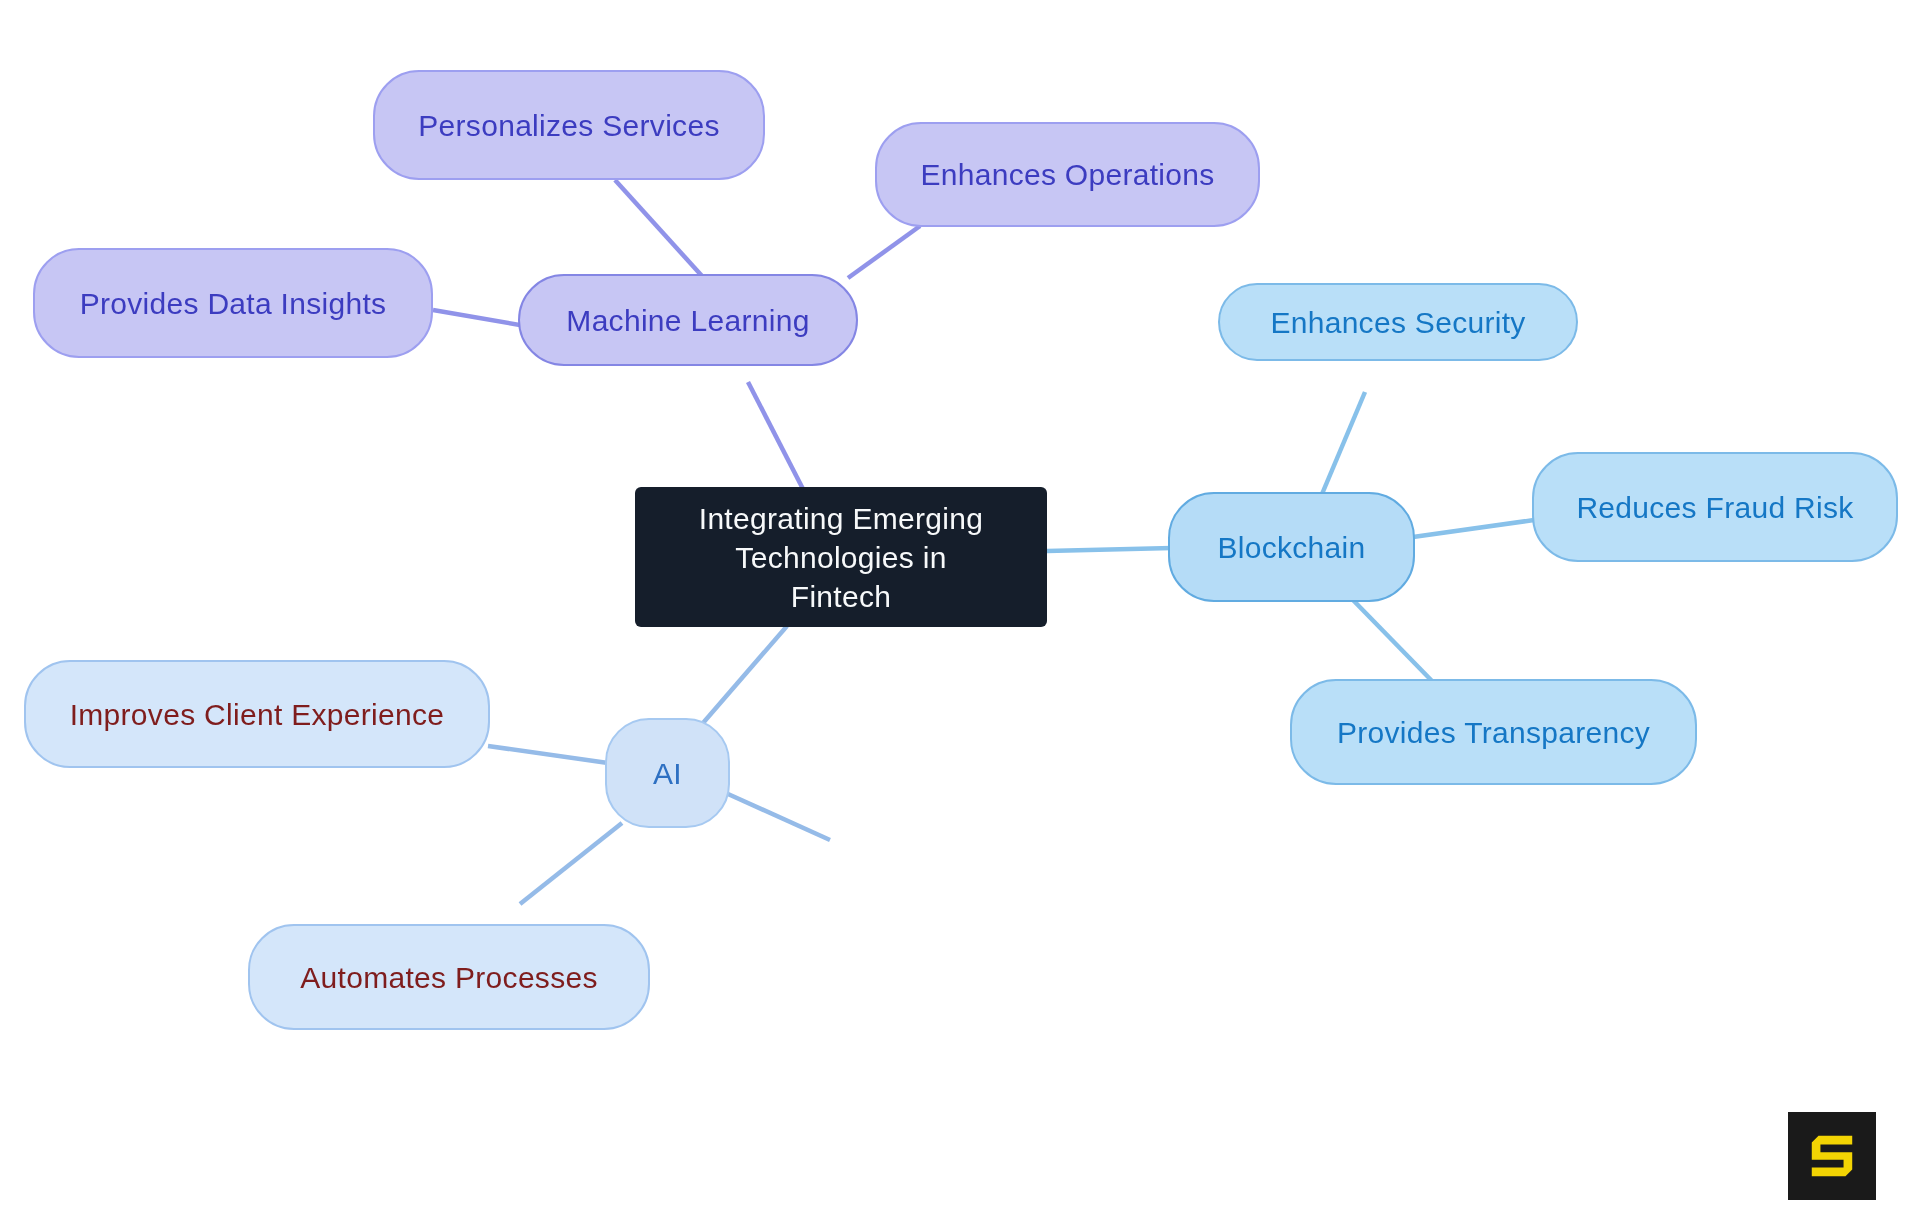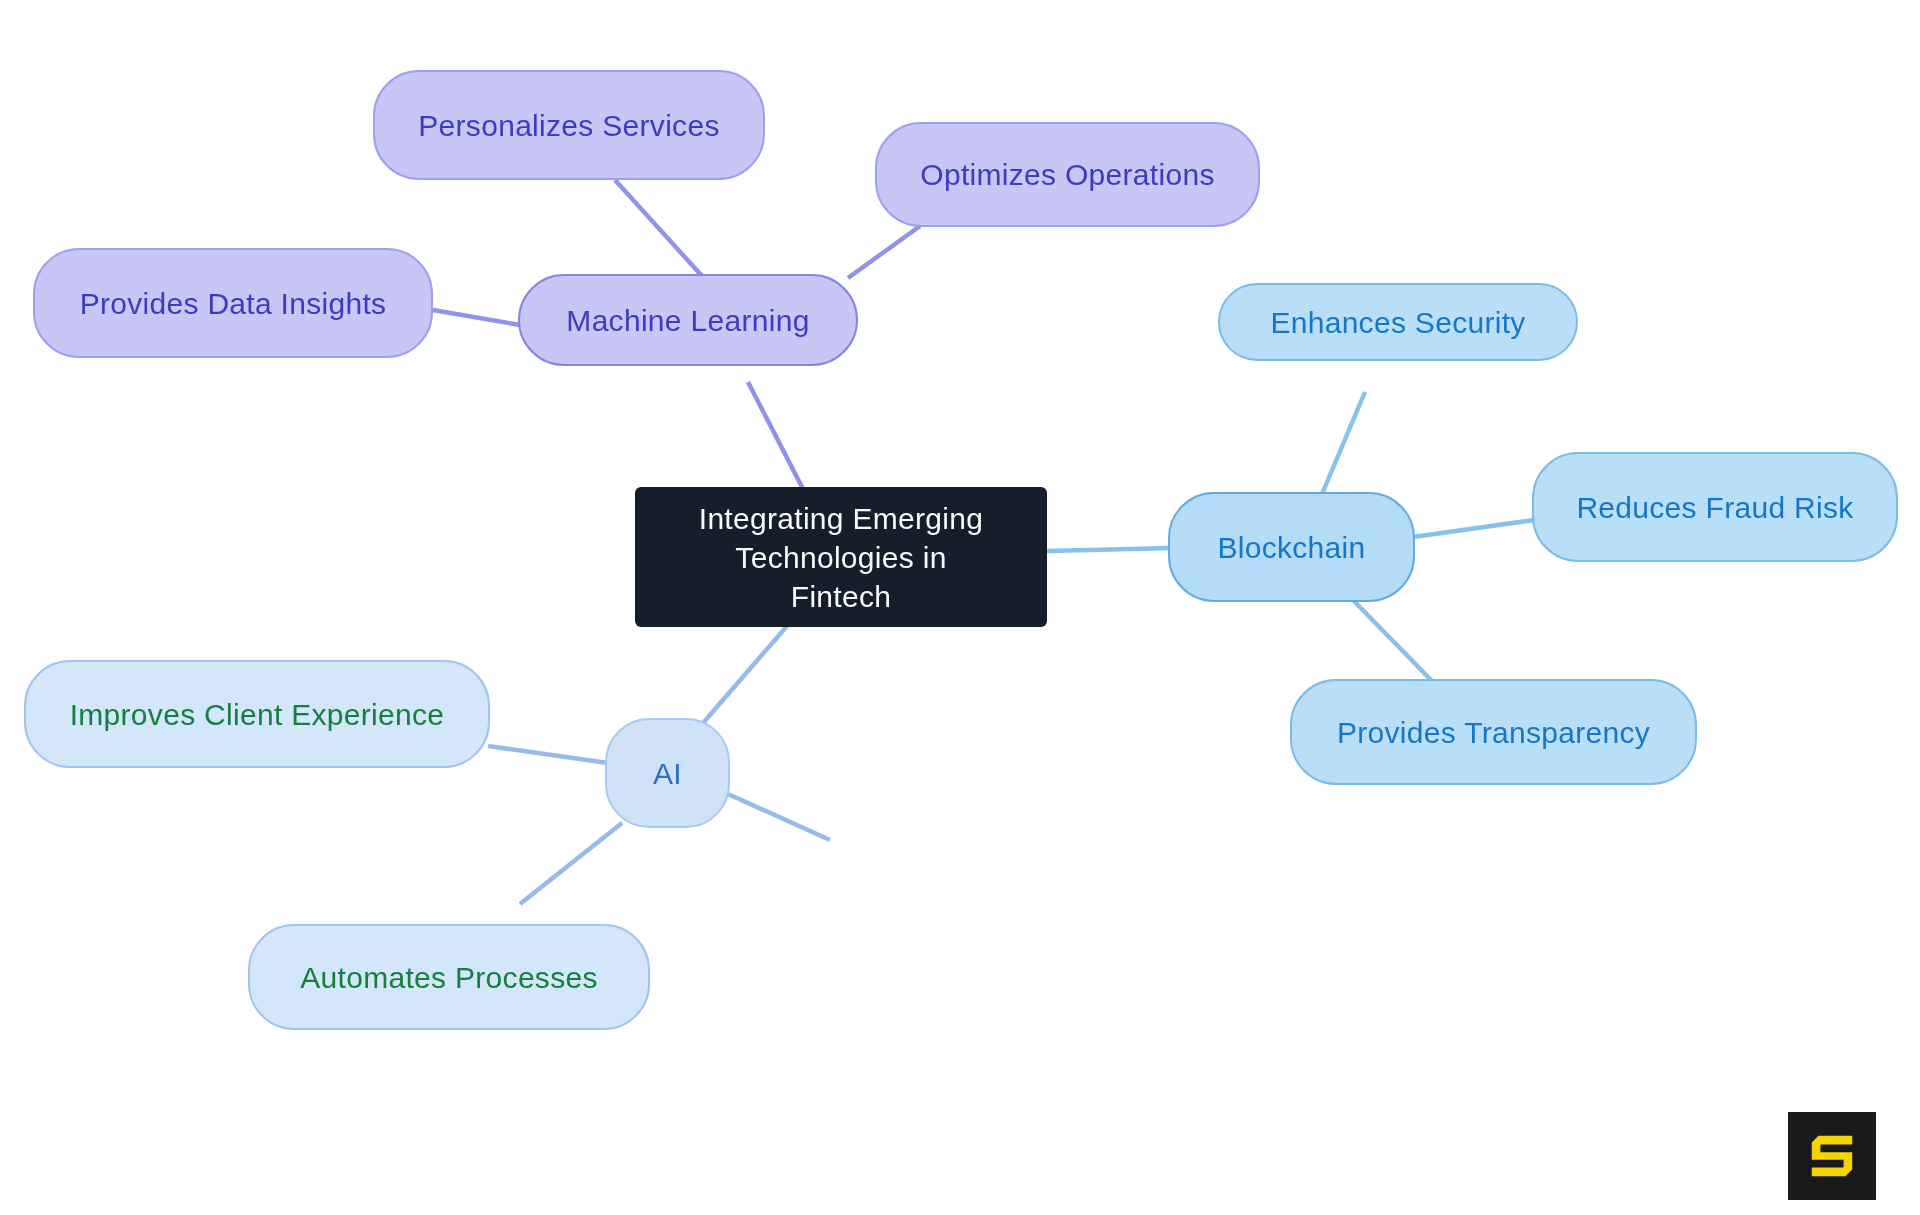--- a/index.html
+++ b/index.html
@@ -37,21 +37,21 @@
   #node-pdi{left:33px;top:248px;width:400px;height:110px;}
   
   .bc-main{background:#b5dcf7;border:2.5px solid #61abe1;color:#1577c5;}
   .bc-child{background:#b9dff8;border:2px solid #7cbae8;color:#1577c5;}
   #node-bc{left:1168px;top:492px;width:247px;height:110px;}
   #node-es{left:1218px;top:283px;width:360px;height:78px;}
   #node-rfr{left:1532px;top:452px;width:366px;height:110px;}
   #node-pt{left:1290px;top:679px;width:407px;height:106px;}
   
   .ai-main{background:#d0e2f8;border:2px solid #a6c9f1;color:#2e70c2;}
-  .ai-child{background:#d4e6fa;border:2px solid #a0c4ef;color:#15803d;}
+  .ai-child{background:#d4e6fa;border:2px solid #a0c4ef;color:#7f1d1d;}
   #node-ai{left:605px;top:718px;width:125px;height:110px;border-radius:44px;}
   #node-ice{left:24px;top:660px;width:466px;height:108px;}
   #node-ap{left:248px;top:924px;width:402px;height:106px;}
   #node-efd{left:759px;top:838px;width:463px;height:107px;}
   
   #brand-logo{
     position:absolute;left:1788px;top:1112px;width:88px;height:88px;
     background:#1a1a1a;
     display:flex;align-items:center;justify-content:center;
   }
@@ -83,21 +83,21 @@
     <span>Integrating Emerging Technologies in Fintech</span>
   </div>
 
   <div class="node ml-main" id="node-ml">
     <span>Machine Learning</span>
   </div>
   <div class="node ml-child" id="node-ps">
     <span>Personalizes Services</span>
   </div>
   <div class="node ml-child" id="node-oo">
-    <span>Optimizes Operations</span>
+    <span>Enhances Operations</span>
   </div>
   <div class="node ml-child" id="node-pdi">
     <span>Provides Data Insights</span>
   </div>
 
   <div class="node bc-main" id="node-bc">
     <span>Blockchain</span>
   </div>
   <div class="node bc-child" id="node-es">
     <span>Enhances Security</span>

